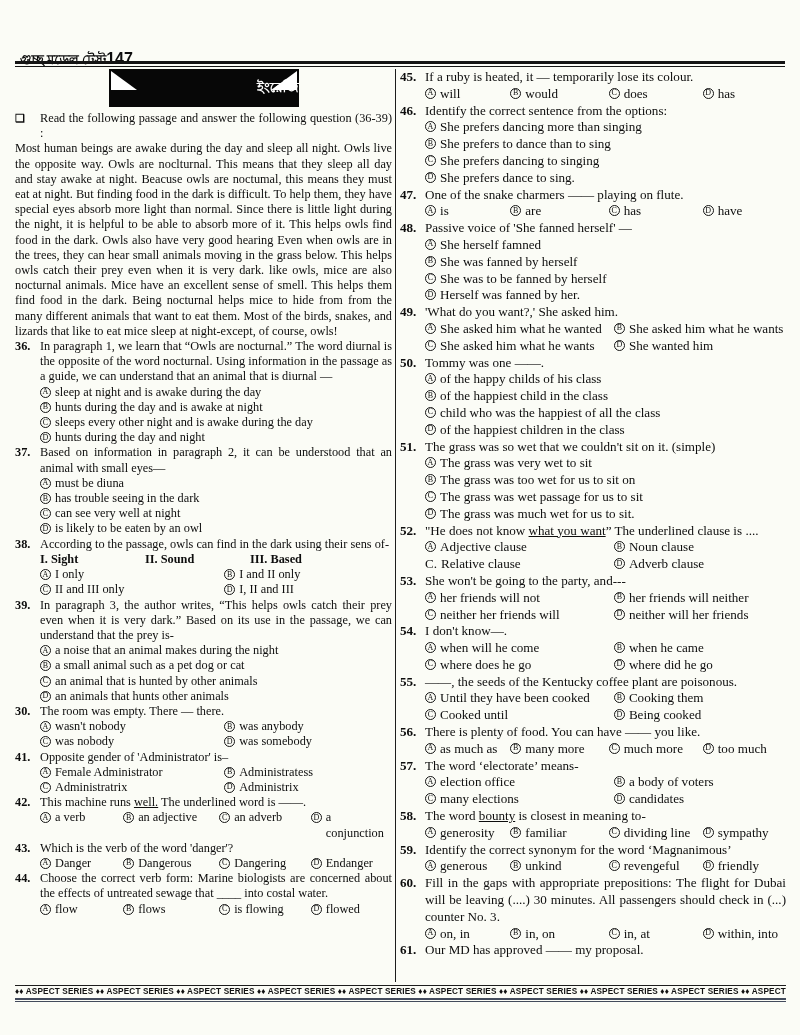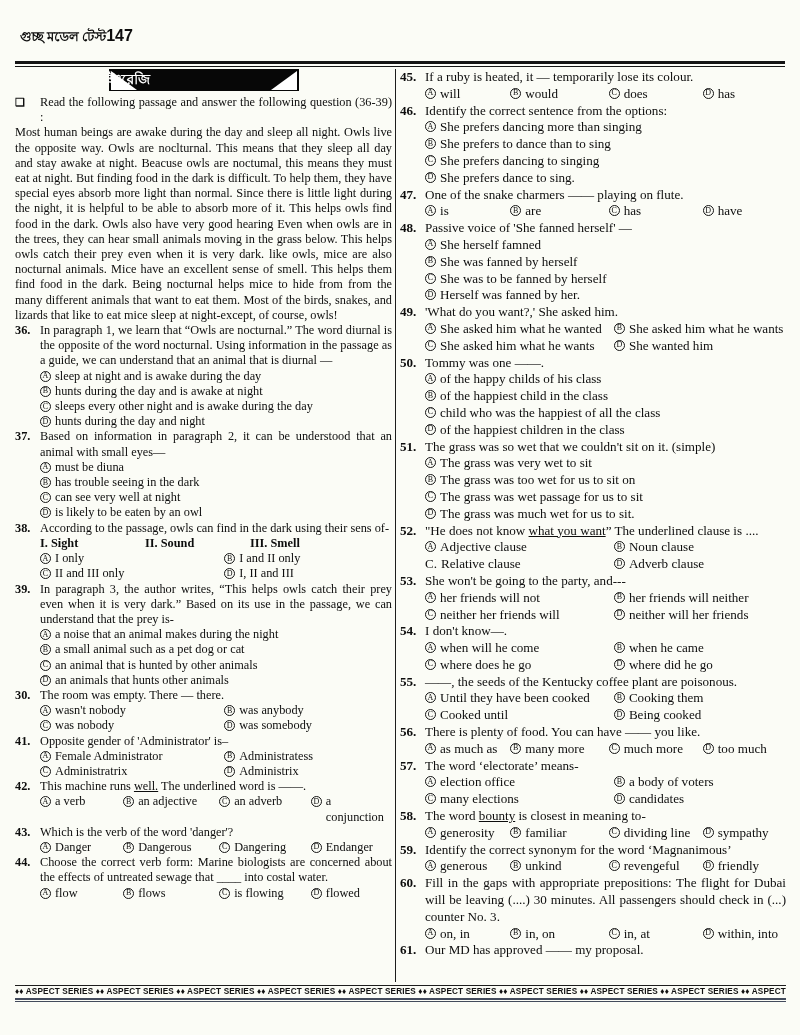--- a/index.html
+++ b/index.html
@@ -3,35 +3,35 @@
 <meta charset="utf-8">
 <style>
   * { box-sizing: border-box; }
   html,body { margin:0; padding:0; background:#eef1e8; }
   .page {
     width:800px; height:1035px; position:relative; margin:0 auto;
     background:#fbfcf6; color:#0d0d0d; overflow:hidden;
     font-family:"Liberation Serif", serif;
   }
   
-  header { position:absolute; top:27px; left:20px; right:16px; display:flex; align-items:baseline; }
+  header { position:absolute; top:50px; left:20px; right:16px; display:flex; align-items:baseline; }
   .h-left  { font-weight:bold; font-size:13px; }
   .h-center{ flex:1; text-align:center; font-weight:bold; font-size:13.5px; }
   .h-page  { font-weight:bold; font-size:16px; font-family:"Liberation Sans", sans-serif; }
   .rule-double { position:absolute; top:61px; left:15px; right:15px; height:6px;
     border-top:3px solid #141414; border-bottom:1px solid #141414; }
   
   .content { position:absolute; top:69px; left:15px; right:14px; bottom:53px; display:flex; }
   .col { overflow:hidden; }
   .col-left  { width:377px; font-size:12.3px; line-height:15.2px; }
   .divider   { width:1px; background:#1c1c1c; margin:0 4px 0 3px; }
   .col-right { flex:1; font-size:13.1px; line-height:16.8px; }
   
-  .banner { position:relative; width:190px; height:22px; background:#070707; margin:0 auto 4px;
-    display:flex; align-items:center; justify-content:flex-start;
+  .banner { position:relative; width:190px; height:38px; background:#070707; margin:0 auto 4px;
+    display:flex; align-items:center; justify-content:flex-end;
     color:#fff; font-weight:bold; font-size:13.5px; }
   .tri { position:absolute; width:0; height:0; top:2px; }
   .tri-l { left:2px;  border-bottom:19px solid #fff; border-right:26px solid transparent; }
   .tri-r { right:2px; border-bottom:19px solid #fff; border-left:26px solid transparent; }
   
   .passage-head { display:flex; font-weight:bold; text-align:justify; }
   .bullet { width:25px; flex:none; font-size:11px; }
   .passage-body { margin:0; text-align:justify; }
   
   .question { margin-top:0; }
@@ -134,21 +134,21 @@
   </div>
 
   <div class="question">
     <div class="q-head">
       <span class="q-num">38.</span>
       <span class="q-stem"><span>According to the passage, owls can find in the dark using their sens of-</span></span>
     </div>
     <div class="q-sub">
               <span>I. Sight</span>
               <span>II. Sound</span>
-              <span>III. Smell</span>
+              <span>III. Based</span>
             </div>
     <div class="q-opts cols-2">
               <span class="opt">
                 <span class="k">A</span>
                 <span>I only</span>
               </span>
               <span class="opt">
                 <span class="k">B</span>
                 <span>I and II only</span>
               </span>

